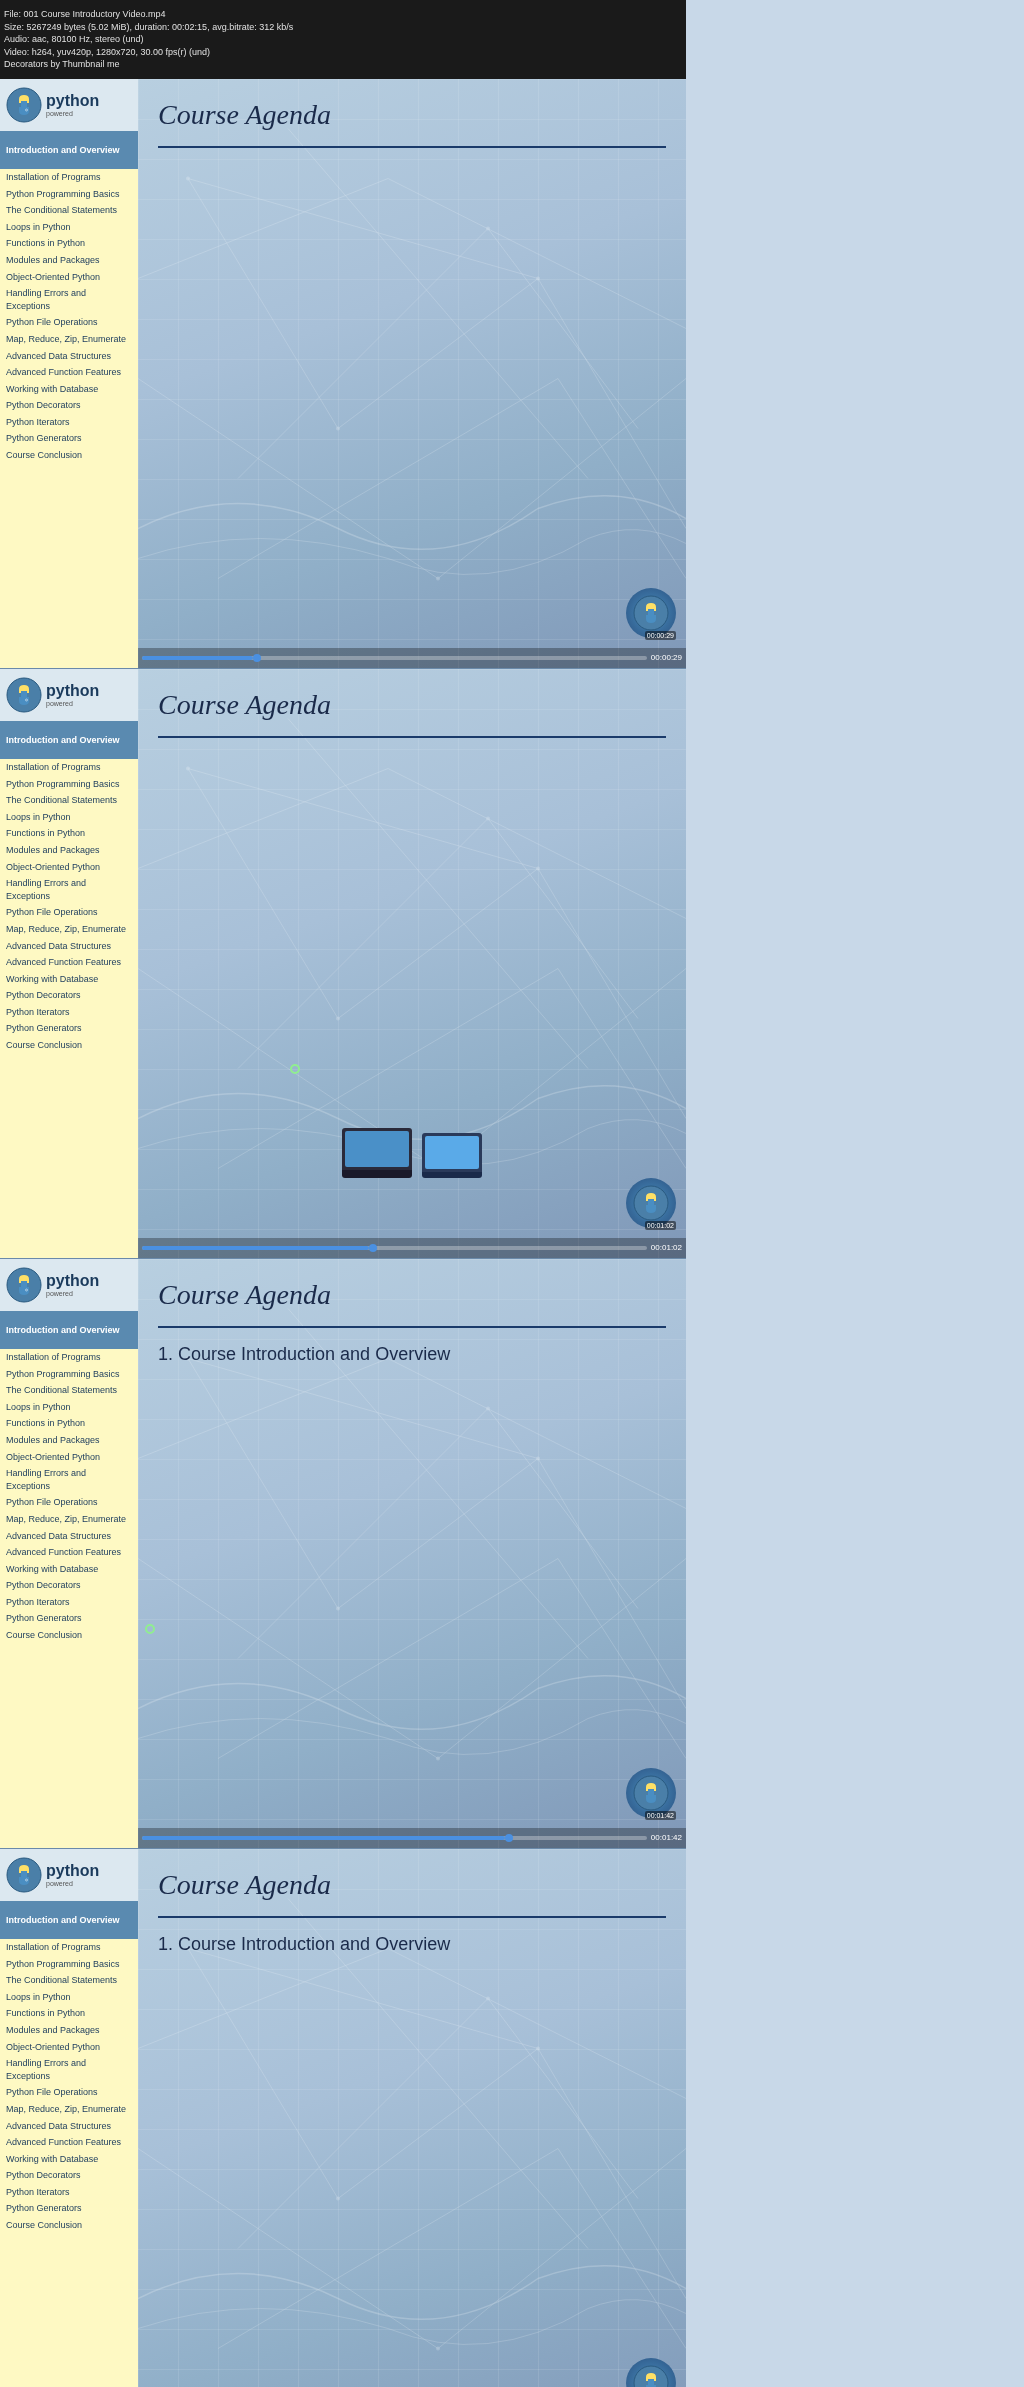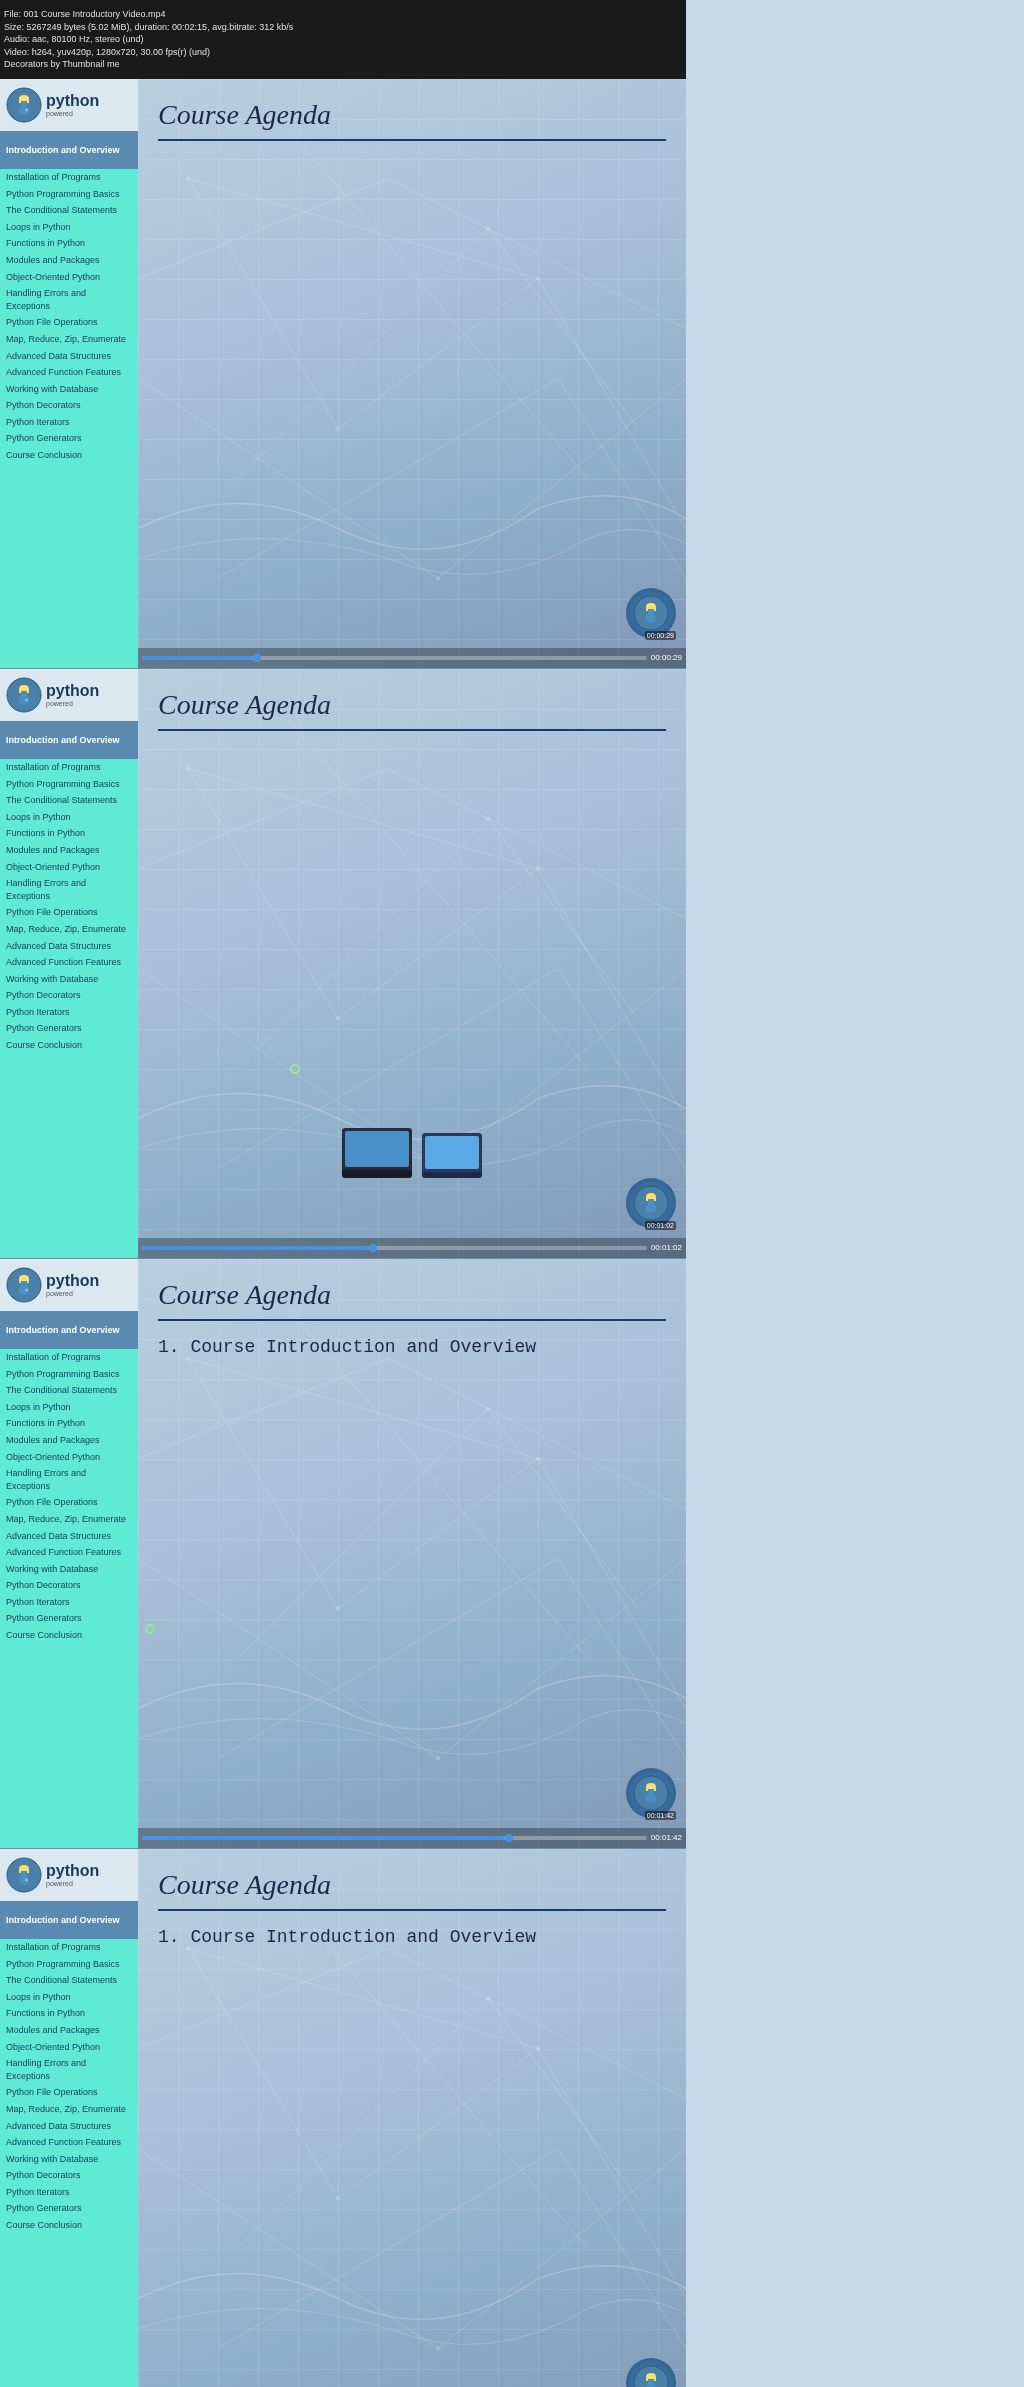--- a/index.html
+++ b/index.html
@@ -23,21 +23,21 @@
     .video-panel {
       display: flex;
       width: 686px;
       height: 590px;
       position: relative;
     }
 
     
     .sidebar {
       width: 138px;
-      background: #5eead4;
+      background: #fef9c3;
       flex-shrink: 0;
       display: flex;
       flex-direction: column;
       padding-bottom: 4px;
     }
 
     .sidebar-logo {
       display: flex;
       align-items: center;
       padding: 8px 6px;
@@ -98,37 +98,37 @@
         linear-gradient(rgba(255,255,255,0.1) 1px, transparent 1px),
         linear-gradient(90deg, rgba(255,255,255,0.1) 1px, transparent 1px);
       background-size: 40px 40px;
     }
 
     .course-title {
       font-size: 28px;
       color: #1a2a4a;
       font-family: Georgia, serif;
       font-style: italic;
-      padding: 20px 30px 8px 20px;
+      padding: 20px 30px 15px 20px;
       position: relative;
       z-index: 2;
     }
 
     .title-underline {
       height: 2px;
       background: #1a3a6a;
       margin: 0 20px 0 20px;
       position: relative;
       z-index: 2;
     }
 
     .section-heading {
       font-size: 18px;
       color: #1a2a4a;
-      font-family: Liberation Mono, monospace;
+      font-family: Liberation Sans, sans-serif;
       padding: 16px 4px 0 20px;
       position: relative;
       z-index: 2;
     }
 
     .python-badge {
       position: absolute;
       bottom: 30px;
       right: 10px;
       z-index: 2;

